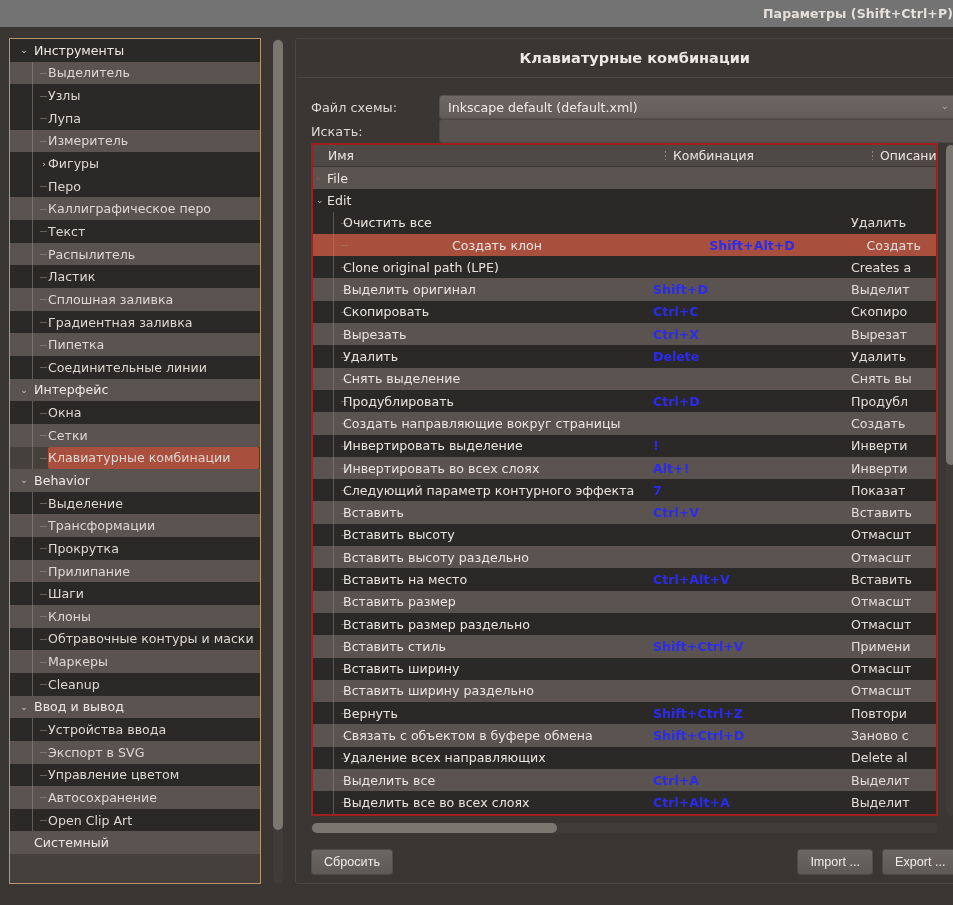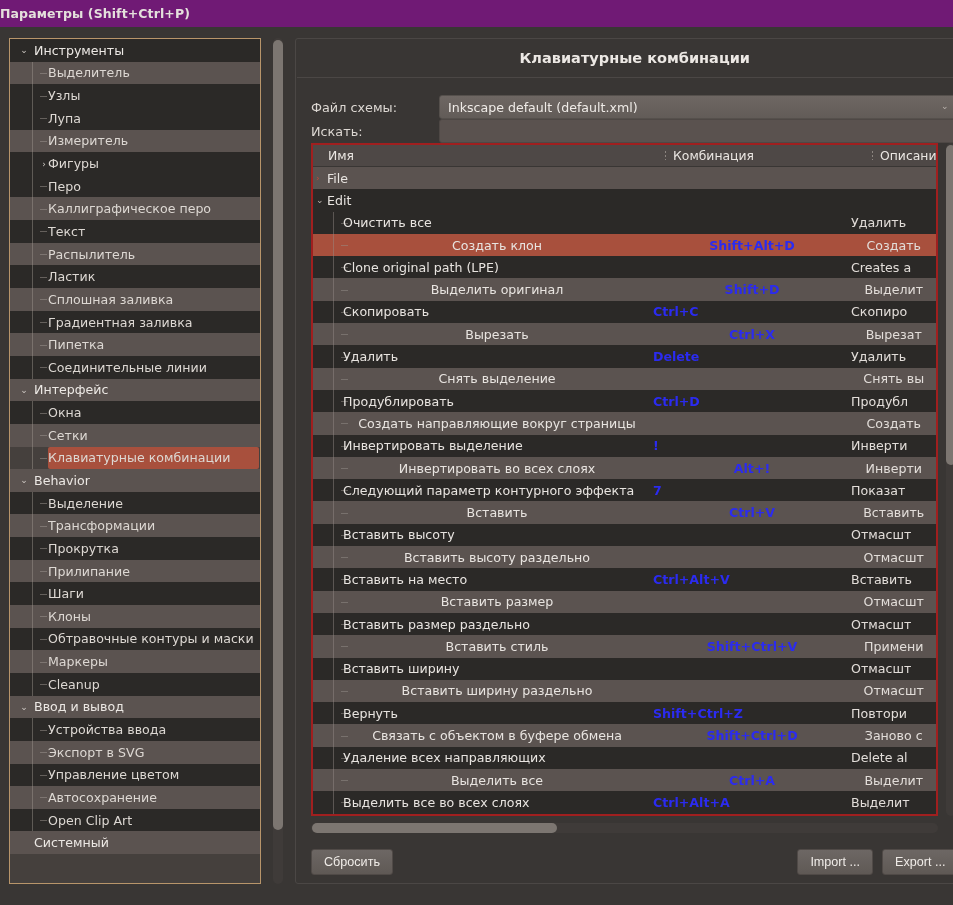--- a/index.html
+++ b/index.html
@@ -6,22 +6,22 @@
   html, body {
     width: 953px; height: 905px;
     background: #393634;
     font-family: "DejaVu Sans", "Liberation Sans", sans-serif;
     overflow: hidden;
   }
 
   
   #titlebar {
     height: 27px;
-    background: #701a75;
-    display: flex; align-items: center; justify-content: flex-start;
+    background: #737373;
+    display: flex; align-items: center; justify-content: flex-end;
   }
   #titlebar .title {
     color: #e4e0dc;
     font-size: 12.5px;
     font-weight: bold;
     letter-spacing: .1px;
   }
 
   
   #content {
@@ -197,21 +197,21 @@
   #tbody { position: relative; }
   .trow {
     height: 22.3px;
     display: flex;
     align-items: center;
     position: relative;
     font-size: 12.6px;
     white-space: nowrap;
   }
   .trow.even { background: #2b2927; }
-  .trow.odd  { background: #5b5350; text-align: center; }
+  .trow.odd  { background: #5b5350; }
   .trow.grp-open  { background: #2b2927; }
   .trow.grp-closed{ background: #5b5350; }
   .trow.sel { background: #a8503d; text-align: center; }
   .trow .name {
     width: 338px; flex: none;
     color: #e8e4e0;
     position: relative; z-index: 2;
     padding-left: 30px;
     overflow: hidden; text-overflow: ellipsis;
   }

